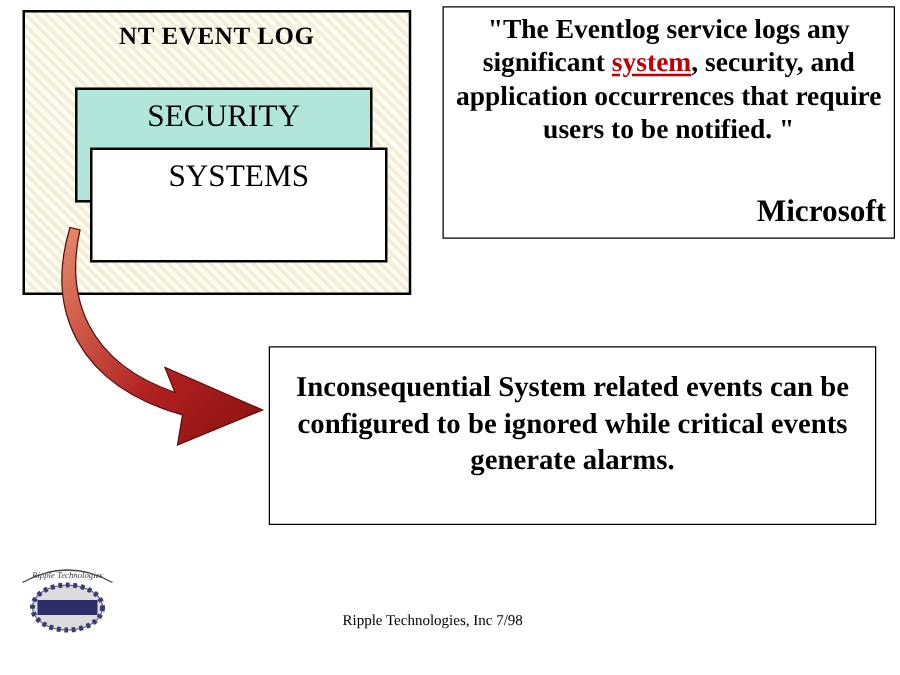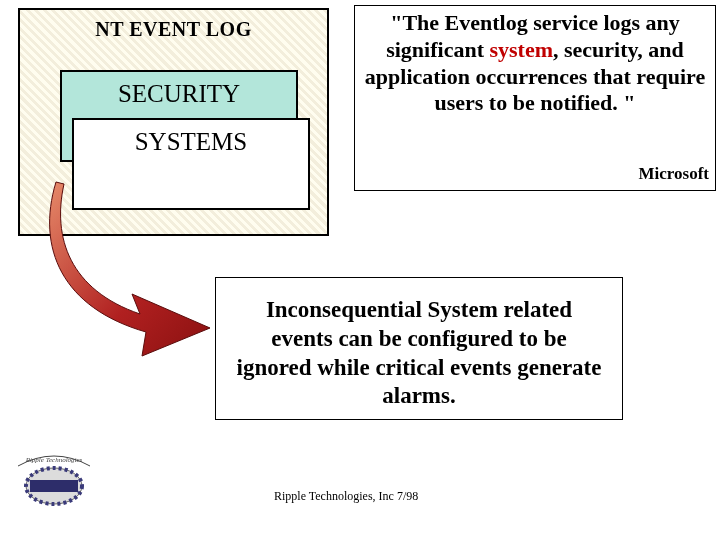--- a/index.html
+++ b/index.html
@@ -58,40 +58,40 @@
     border: 1px solid #000;
     background: #fff;
     padding: 4px 8px 6px 8px;
   }
   .quote-text {
     font-size: 22px;
     font-weight: bold;
     text-align: center;
     line-height: 1.22;
   }
-  .quote-text .red { color: #c00000; }
+  .quote-text .red { color: #c00000; text-decoration: underline; }
   .attribution {
     position: absolute;
     right: 6px;
     bottom: 6px;
-    font-size: 17px;
+    font-size: 25px;
     font-weight: bold;
   }
   .arrow {
     position: absolute;
     left: 42px;
     top: 178px;
     width: 180px;
     height: 180px;
   }
   .callout {
     position: absolute;
     left: 215px;
     top: 277px;
-    width: 408px;
+    width: 486px;
     height: 143px;
     border: 1px solid #000;
     background: #fff;
     padding: 18px 20px;
   }
   .callout-text {
     font-size: 23px;
     font-weight: bold;
     text-align: center;
     line-height: 1.25;

